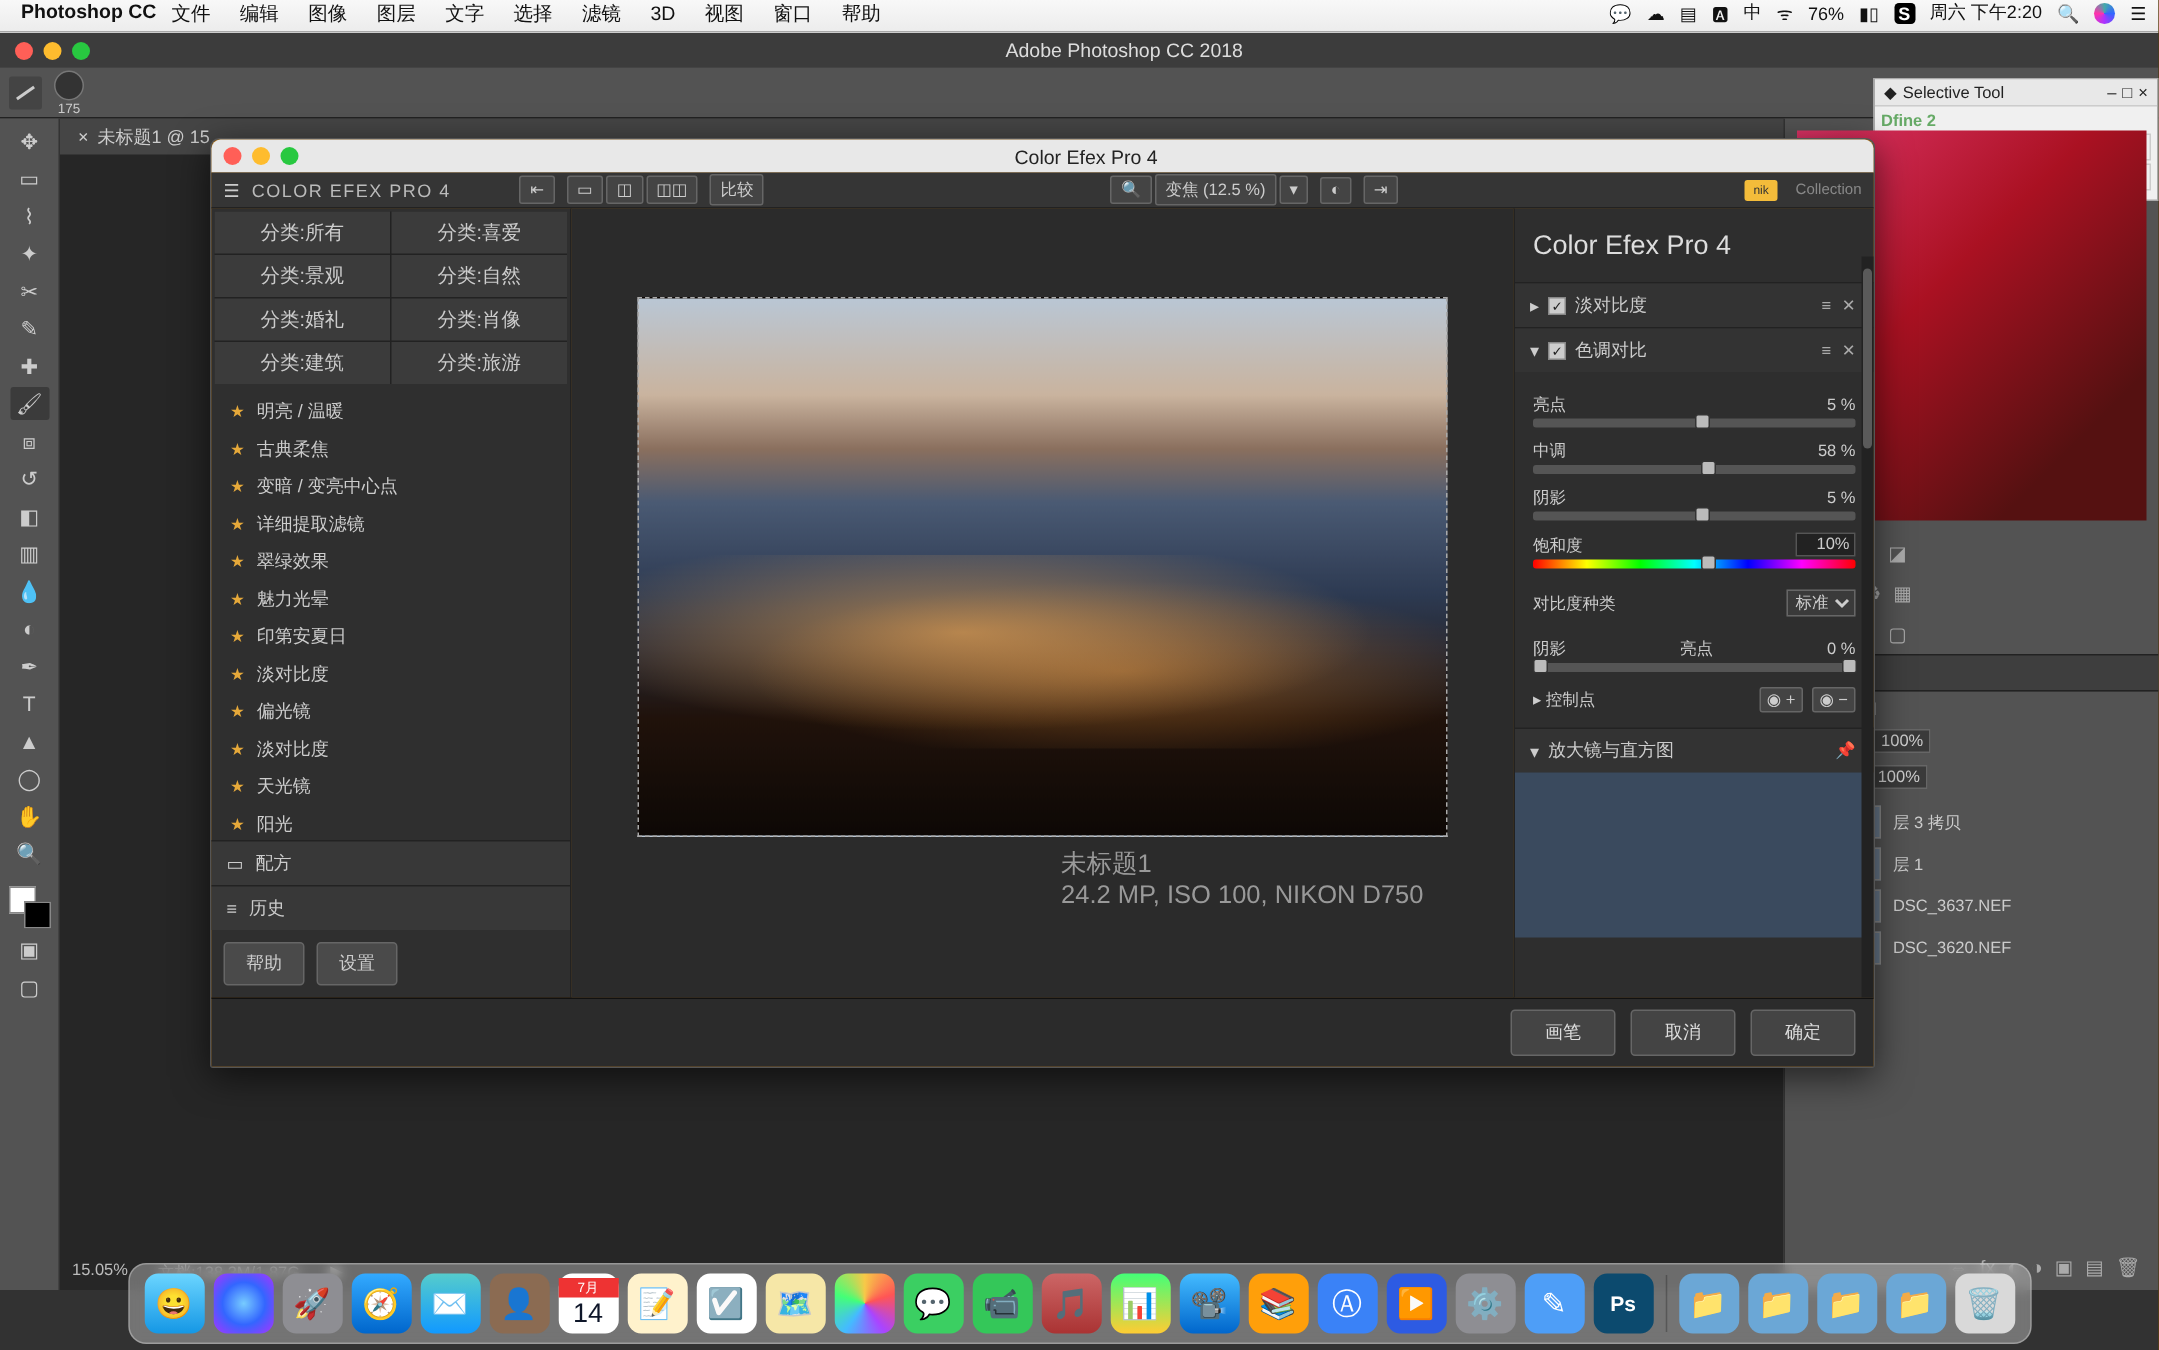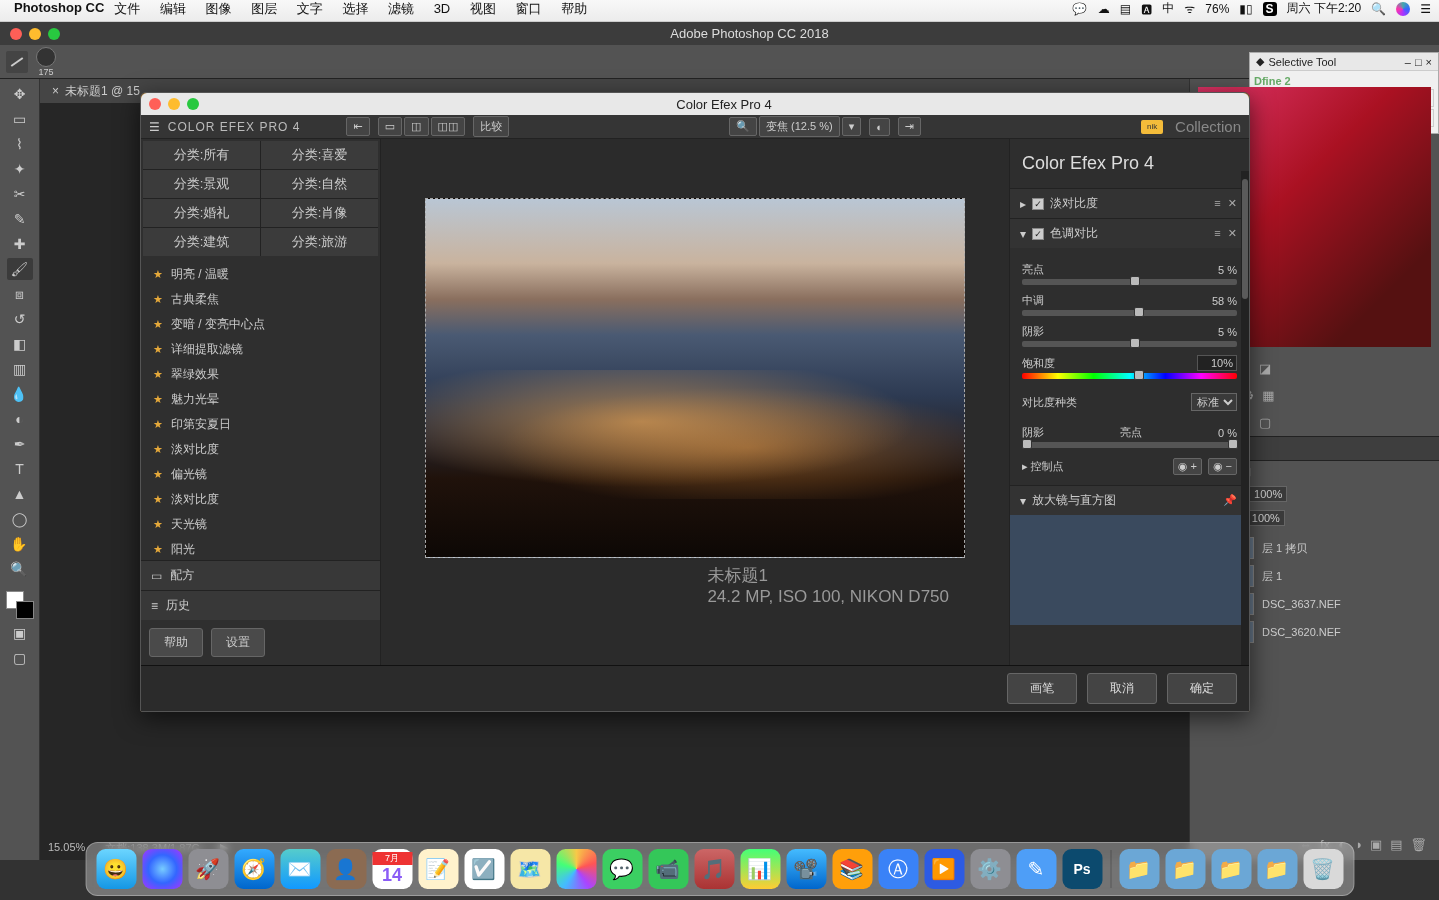--- a/index.html
+++ b/index.html
@@ -255,21 +255,21 @@
       </div>
       <div class="layer-opts">
         <span>🔒</span>
         <span>填充:</span>
         <span class="val">100%</span>
       </div>
       <div class="layer-list">
         <div class="layer-row">
             <span>👁</span>
             <div class="thumb"></div>
-            <span>层 1 拷贝</span>
+            <span>层 3 拷贝</span>
           </div>
         <div class="layer-row">
             <span>👁</span>
             <div class="thumb"></div>
             <span>层 1</span>
           </div>
         <div class="layer-row">
             <span>👁</span>
             <div class="thumb"></div>
             <span>DSC_3637.NEF</span>
@@ -315,21 +315,21 @@
     </span>
     <span class="btn">比较</span>
     <span class="zoom grp">
       <span class="btn">🔍</span>
       <span class="btn">变焦 (12.5 %)</span>
       <span class="btn">▾</span>
     </span>
     <span class="btn">◐</span>
     <span class="btn">⇥</span>
     <span class="logo">nik</span>
-    <span style="color:#888;font-size:15px;margin-left:4px">Collection</span>
+    <span style="color:#888;font-size:10px;margin-left:4px">Collection</span>
   </div>
 
   <div class="cefx-body">
 
     <div class="cefx-left">
       <div class="cat-grid">
         <div class="cell">分类:所有</div>
         <div class="cell">分类:喜爱</div>
         <div class="cell">分类:景观</div>
         <div class="cell">分类:自然</div>
@@ -515,21 +515,21 @@
 
 <div class="dock">
   <div class="app" style="background:linear-gradient(#6bd5ff,#1597e5)">😀</div>
   <div class="app" style="background:radial-gradient(circle,#7cf,#36f,#a3f)"></div>
   <div class="app" style="background:#8e8e93">🚀</div>
   <div class="app" style="background:linear-gradient(#3af,#06c)">🧭</div>
   <div class="app" style="background:linear-gradient(#5cc,#19f)">✉️</div>
   <div class="app" style="background:#8b6b52">👤</div>
   <div class="app" style="background:#fff;color:#e33;flex-direction:column;font-size:9px">
       <span style="background:#e33;color:#fff;width:100%;text-align:center">7月</span>
-      <span style="color:#8b5cf6;font-size:18px;font-weight:700">14</span>
+      <span style="color:#0f172a;font-size:18px;font-weight:400">14</span>
     </div>
   <div class="app" style="background:#fff2cc">📝</div>
   <div class="app" style="background:#fff">☑️</div>
   <div class="app" style="background:#f6e7a7">🗺️</div>
   <div class="app" style="background:conic-gradient(#f7c948,#f55,#a4f,#4bf,#4f7,#f7c948)"></div>
   <div class="app" style="background:#3bcf62">💬</div>
   <div class="app" style="background:#34c759">📹</div>
   <div class="app" style="background:linear-gradient(#c66,#a33)">🎵</div>
   <div class="app" style="background:linear-gradient(#4f7,#fc3)">📊</div>
   <div class="app" style="background:linear-gradient(#4bf,#06c)">📽️</div>

